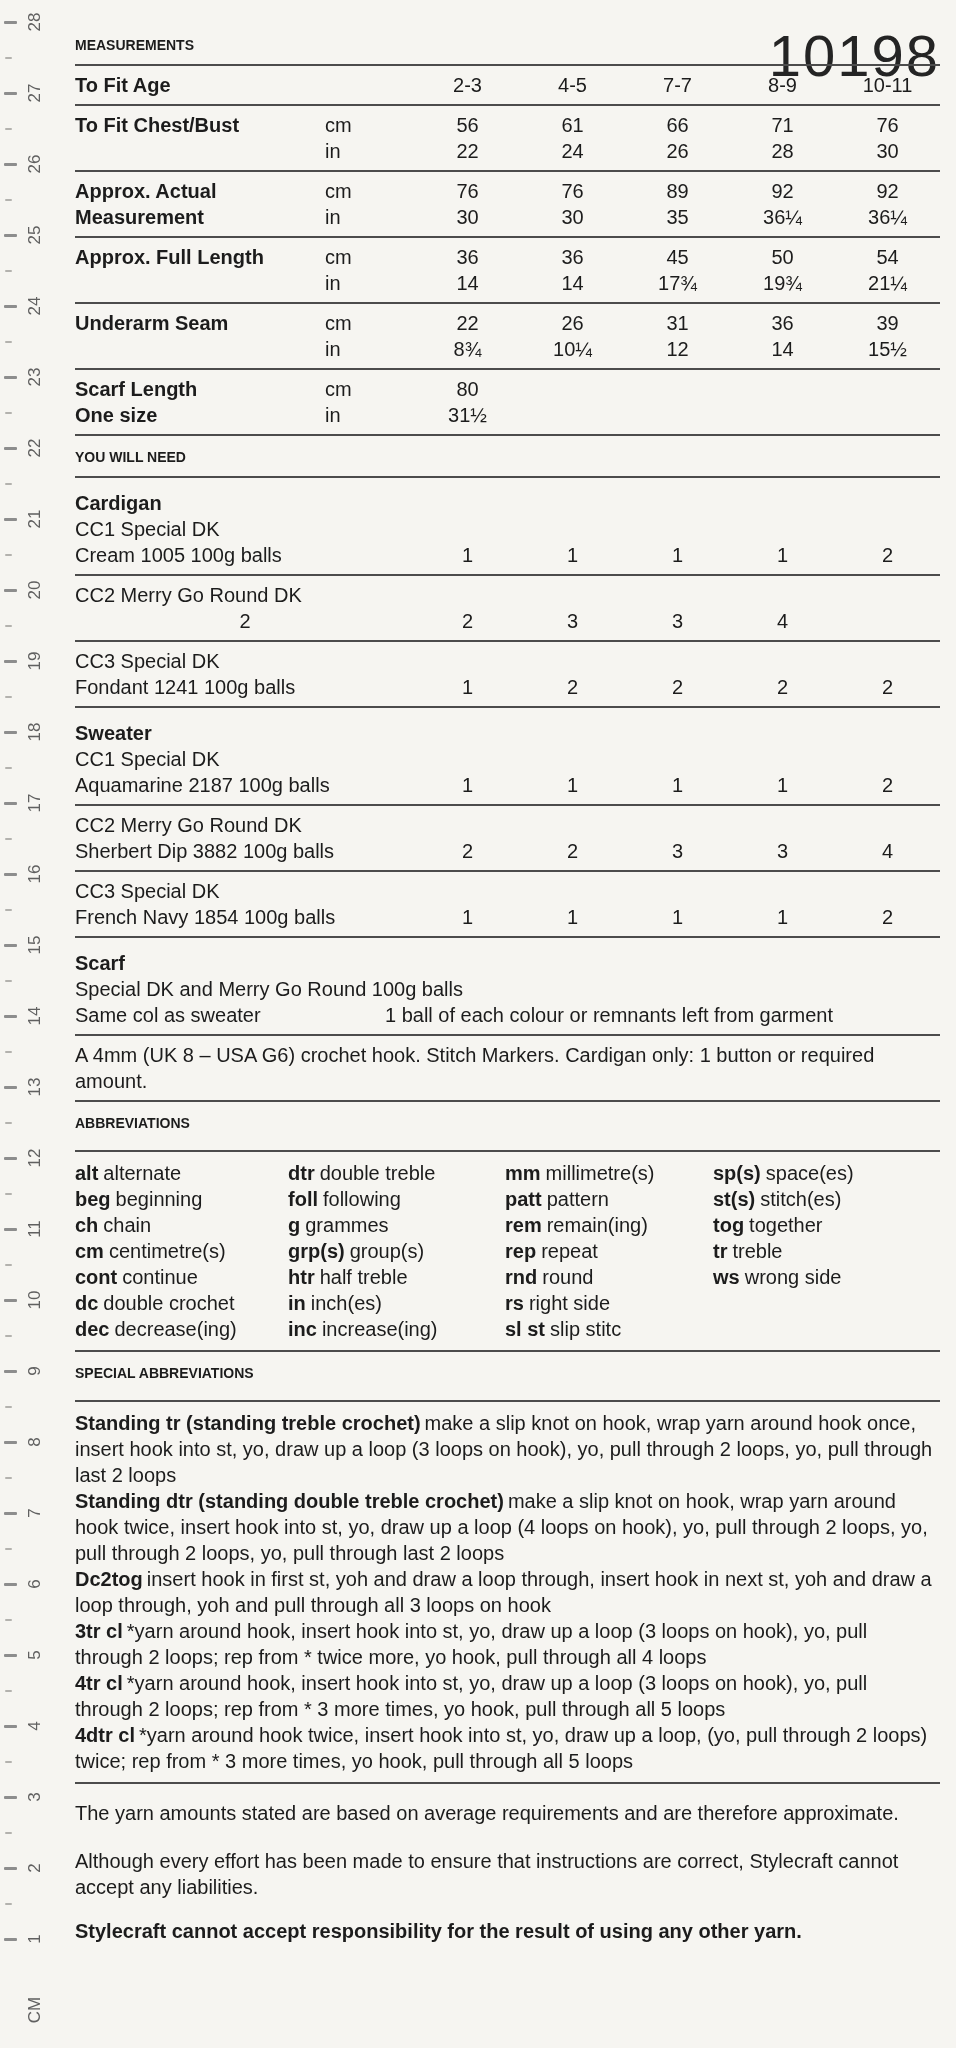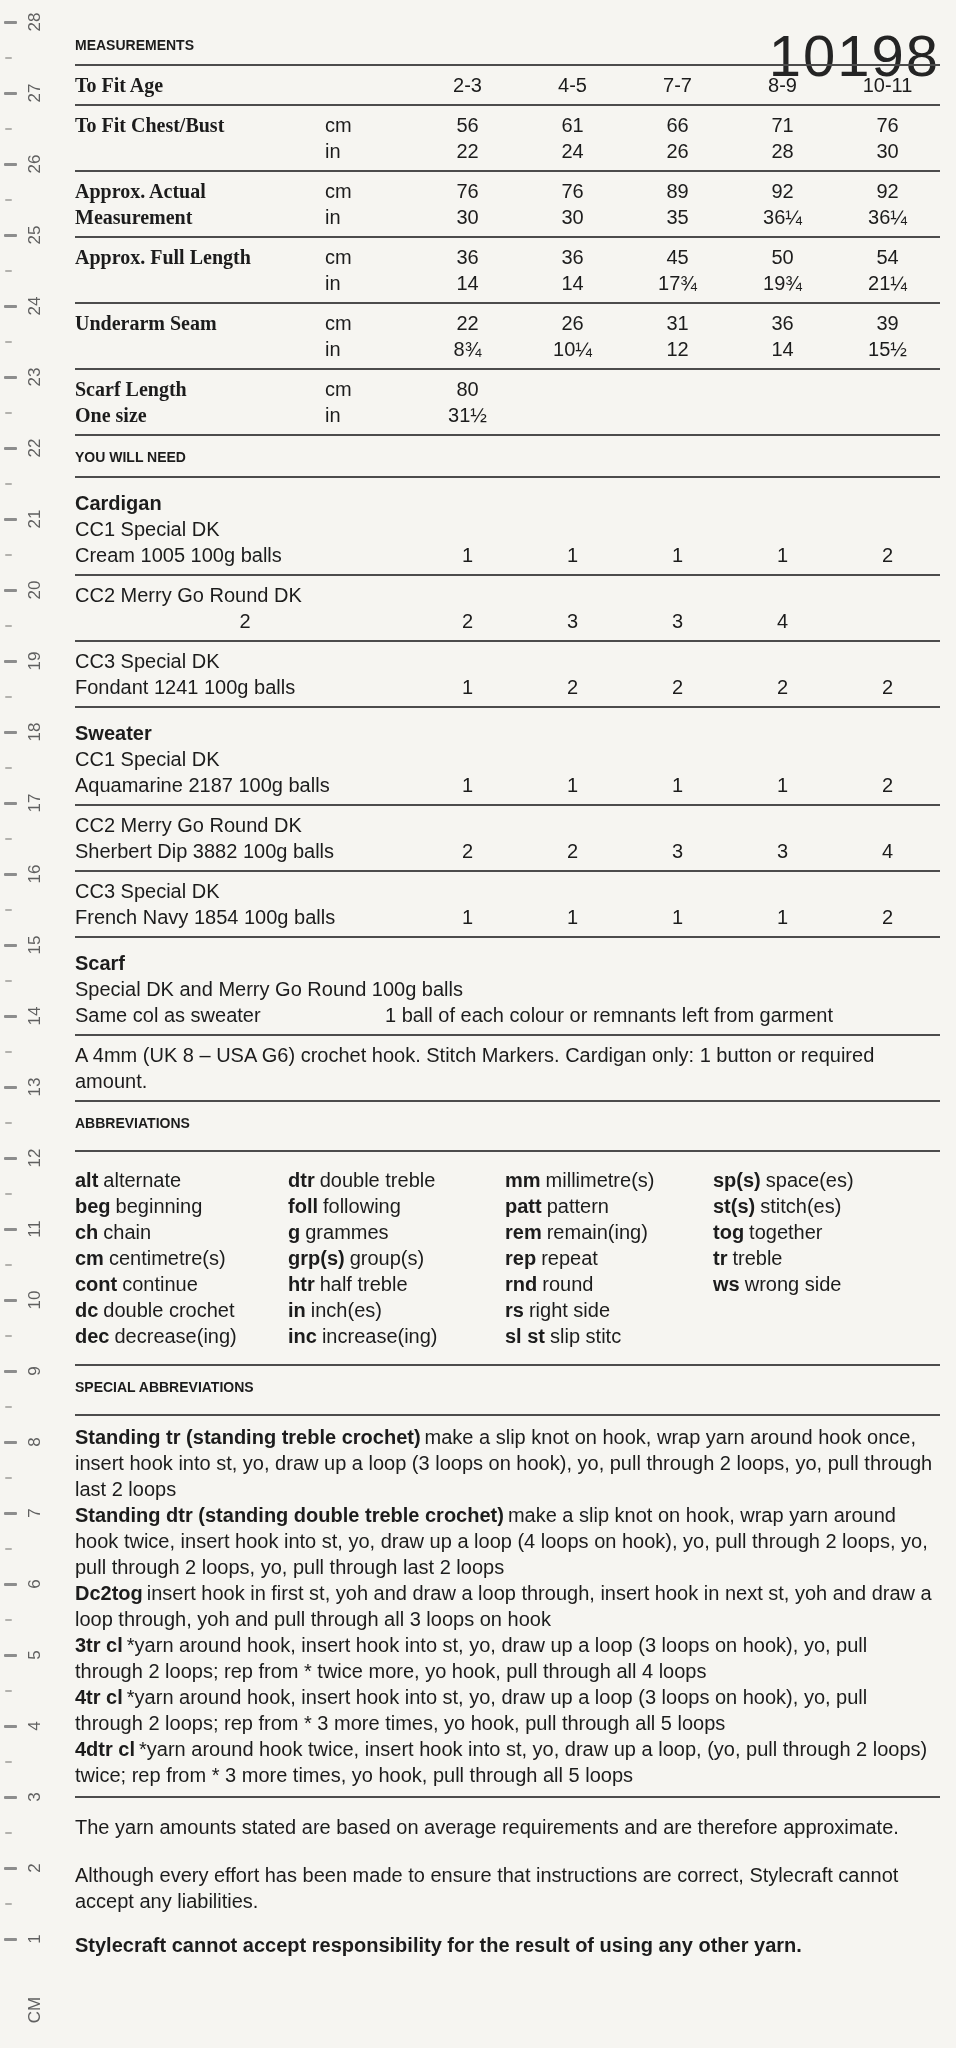--- a/index.html
+++ b/index.html
@@ -16,33 +16,33 @@
   .title{font-size:30px;line-height:40px;font-weight:700;margin:42px 0 0 0;width:680px;}
   .pattern-number{position:absolute;top:26px;right:16px;font-size:58px;line-height:60px;font-weight:400;
                   letter-spacing:2px;color:#242424;}
   
   .h{font-weight:700;font-size:14px;line-height:26px;}
   .rule{border-top:2px solid #4c4c4c;height:0;}
   .b{font-weight:700;}
   
   .m-head{margin-top:32px;padding-bottom:6px;}
   .mrow{display:grid;grid-template-columns:250px 90px repeat(5,105px);padding:6px 0;}
-  .mrow .lbl{font-weight:700;font-family:Liberation Serif, serif;}
+  .mrow .lbl{font-weight:700;}
   .mrow .val{text-align:center;}
   
   .ywn-h{padding:8px 0 6px 0;}
   .garment-name{font-weight:700;padding-top:6px;}
   .yblock{padding:6px 0;}
   .yrow{display:grid;grid-template-columns:340px repeat(5,105px);}
   .yrow .qty{text-align:center;display:flex;align-items:flex-end;justify-content:center;}
   .scarf-note{display:grid;grid-template-columns:310px 1fr;}
   .notions{padding:6px 0;}
   
   .abbr-h{padding:8px 0 14px 0;}
-  .abbr-grid{display:grid;grid-template-columns:213px 217px 208px 1fr;padding:15px 0;}
+  .abbr-grid{display:grid;grid-template-columns:213px 217px 208px 1fr;padding:8px 0;}
   .abbr-line .b{margin-right:5px;}
   
   .spec{padding:8px 0;}
   .spec p{margin:0;}
   .spec .b{margin-right:4px;}
   
   .foot p{margin:16px 0 0 0;}
   .foot p.gap{margin-top:22px;}
   .foot .last{font-weight:700;margin-top:18px;}
 </style>

